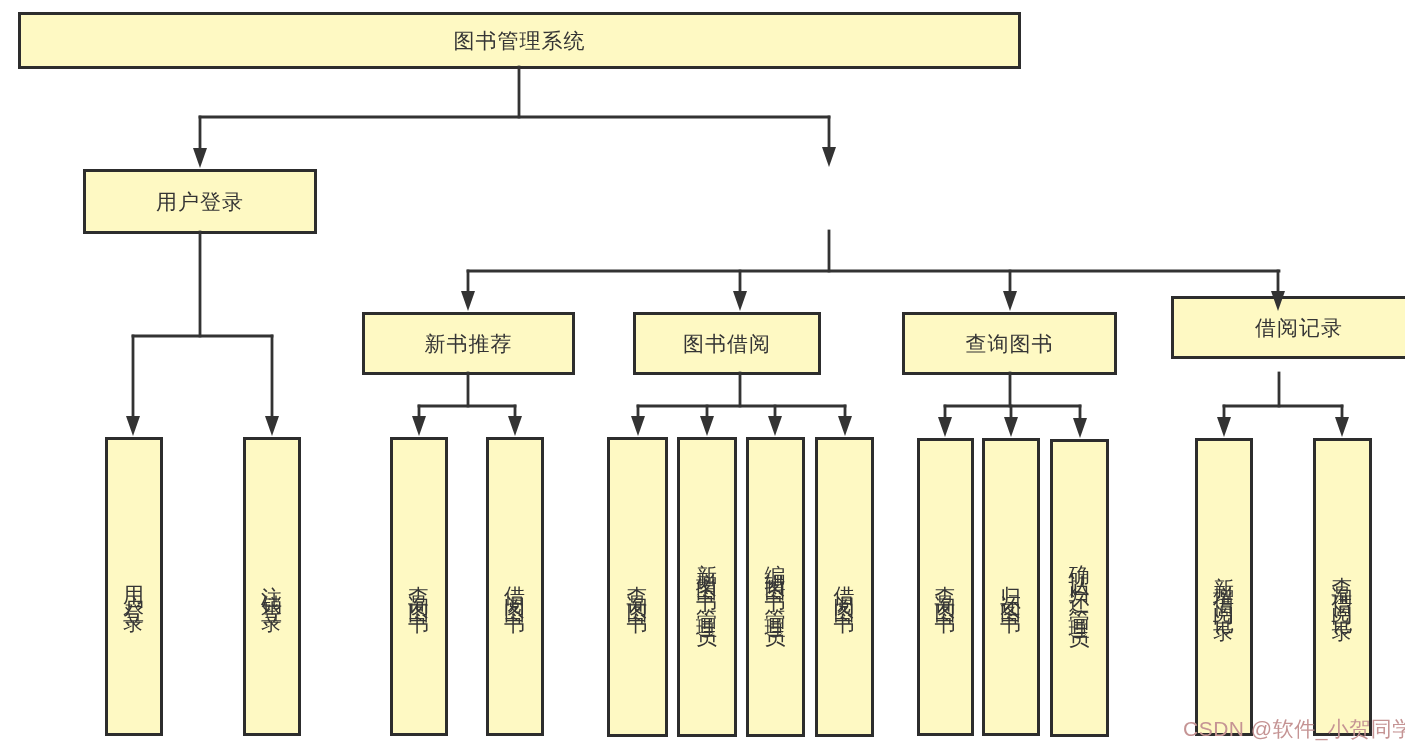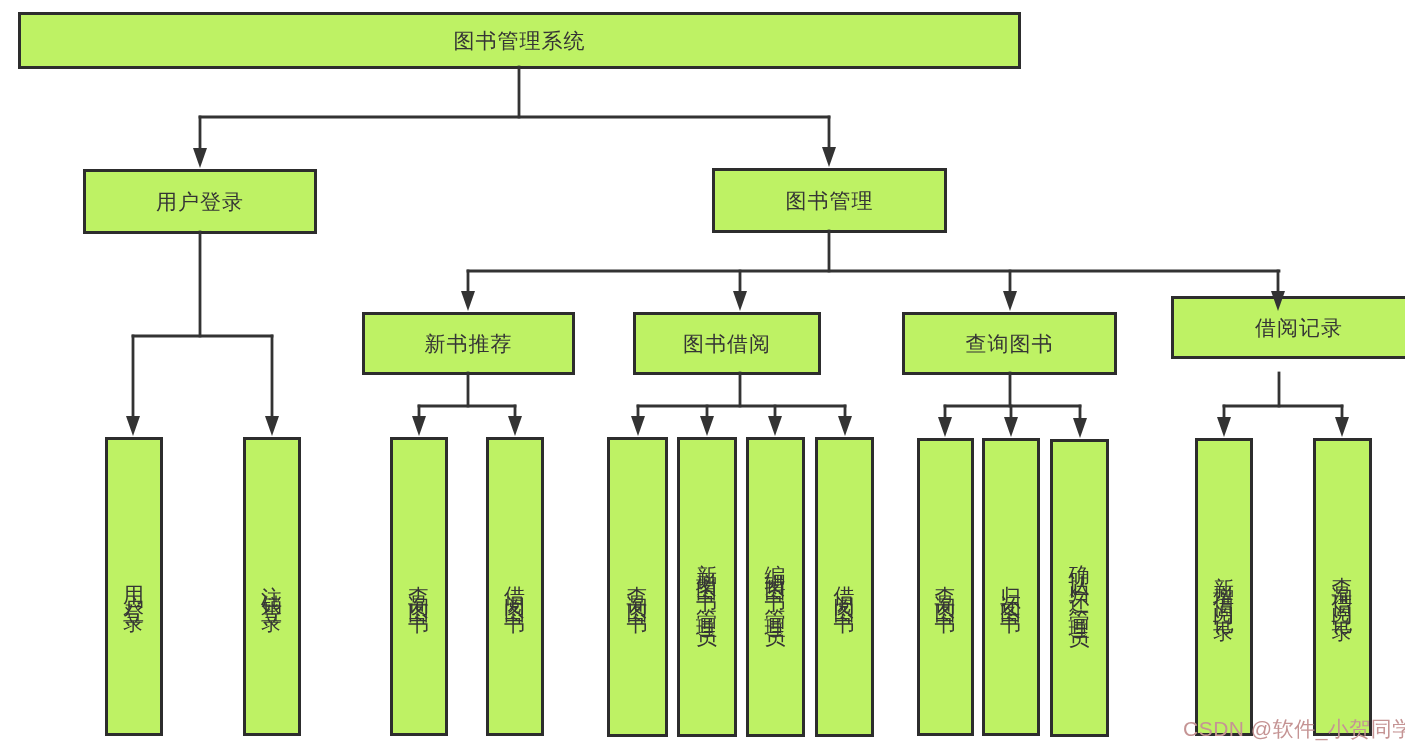--- a/index.html
+++ b/index.html
@@ -1,20 +1,20 @@
 <!DOCTYPE html>
 <html><head>
 <meta charset="utf-8">
 <style>
   html,body{margin:0;padding:0;background:#ffffff;}
   body{font-family:"Liberation Sans","DejaVu Sans",sans-serif;}
   .canvas{position:relative;width:1405px;height:747px;background:#ffffff;overflow:hidden;}
   .wires{position:absolute;left:0;top:0;pointer-events:none;z-index:2;}
   .node{
-    position:absolute;box-sizing:border-box;background:#bef264;
+    position:absolute;box-sizing:border-box;background:#fef9c3;
     border:3px solid #2d2d2d;display:flex;align-items:center;justify-content:center;
     color:#353535;z-index:1;
   }
   .node .lbl{white-space:nowrap;}
   .node.h .lbl{font-size:21px;letter-spacing:1px;}
   .node.v .lbl{
     writing-mode:vertical-lr;text-orientation:mixed;
     font-size:21px;letter-spacing:9px;line-height:1;
   }
   .watermark{
@@ -26,23 +26,20 @@
 <body>
 
 <div class="canvas">
 
   <div class="node h" style="left:18px;top:12px;width:1003px;height:57px">
     <span class="lbl">图书管理系统</span>
   </div>
 
   <div class="node h" style="left:83px;top:169px;width:234px;height:65px">
     <span class="lbl">用户登录</span>
-  </div>
-  <div class="node h" style="left:712px;top:168px;width:235px;height:65px">
-    <span class="lbl">图书管理</span>
   </div>
 
   <div class="node h" style="left:362px;top:312px;width:213px;height:63px">
     <span class="lbl">新书推荐</span>
   </div>
   <div class="node h" style="left:633px;top:312px;width:188px;height:63px">
     <span class="lbl">图书借阅</span>
   </div>
   <div class="node h" style="left:902px;top:312px;width:215px;height:63px">
     <span class="lbl">查询图书</span>

